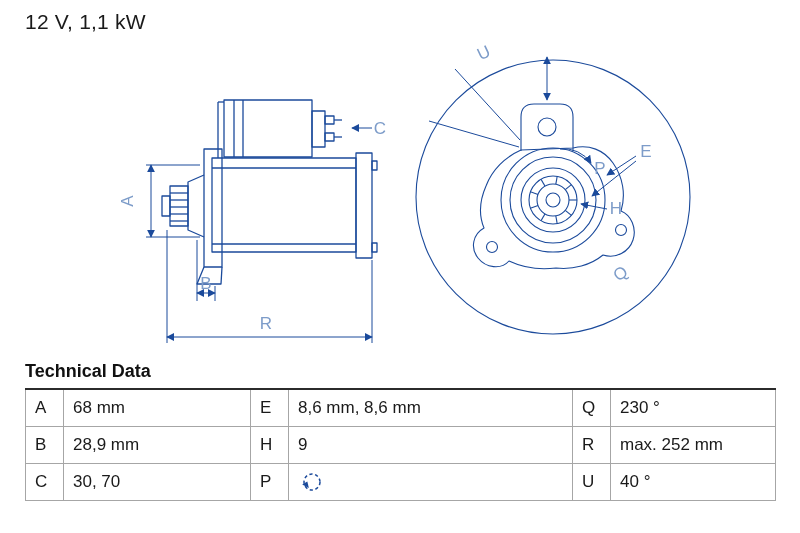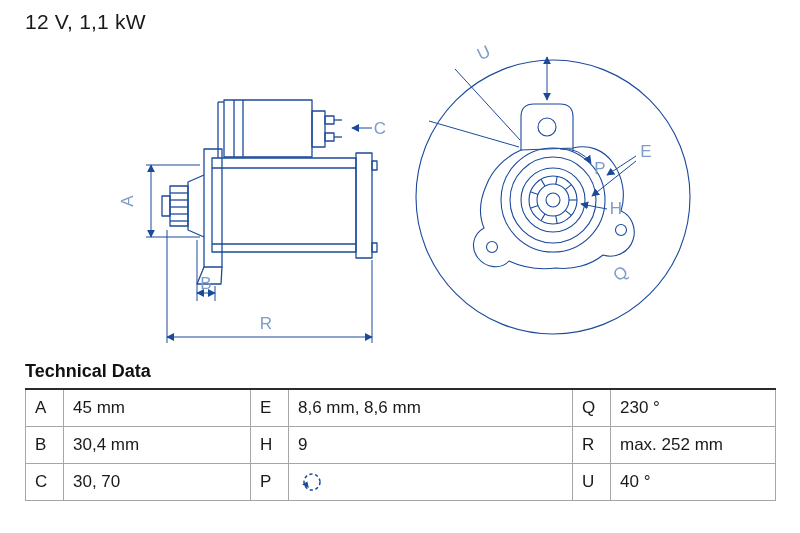--- a/index.html
+++ b/index.html
@@ -151,29 +151,29 @@
         <col style="width:38px">
           <col style="width:187px">
         <col style="width:38px">
           <col style="width:284px">
         <col style="width:38px">
           <col style="width:165px">
       </colgroup>
       <tbody>
         <tr>
           <td>A</td>
-          <td>45 mm</td>
+          <td>68 mm</td>
           <td>E</td>
           <td>8,6 mm, 8,6 mm</td>
           <td>Q</td>
           <td>230 °</td>
         </tr>
         <tr>
           <td>B</td>
-          <td>30,4 mm</td>
+          <td>28,9 mm</td>
           <td>H</td>
           <td>9</td>
           <td>R</td>
           <td>max. 252 mm</td>
         </tr>
         <tr>
           <td>C</td>
           <td>30, 70</td>
           <td>P</td>
           <td>

